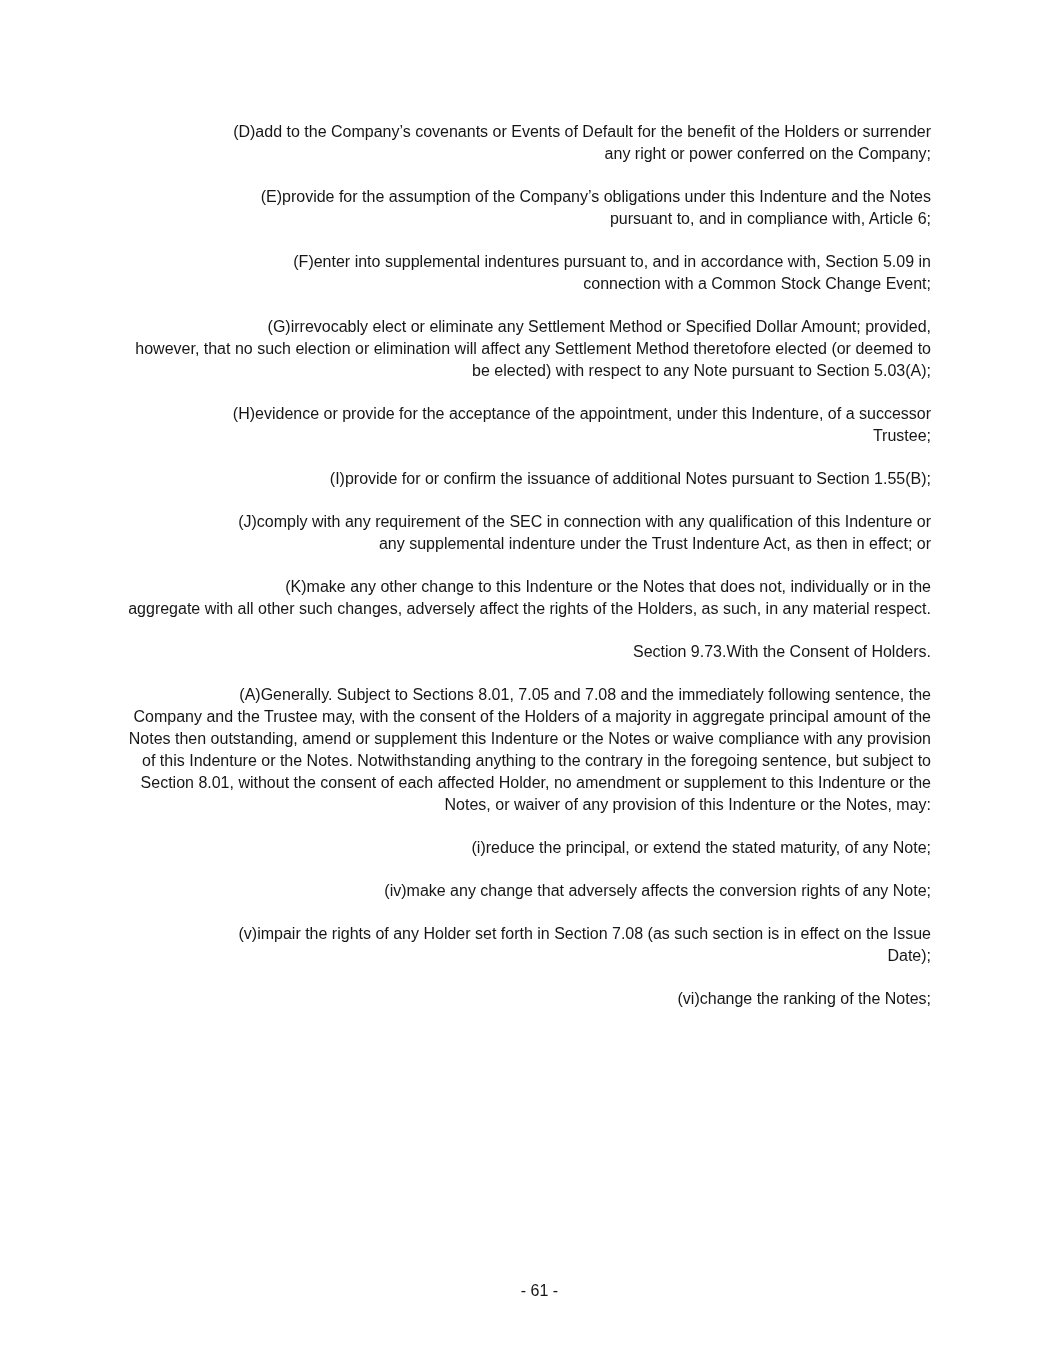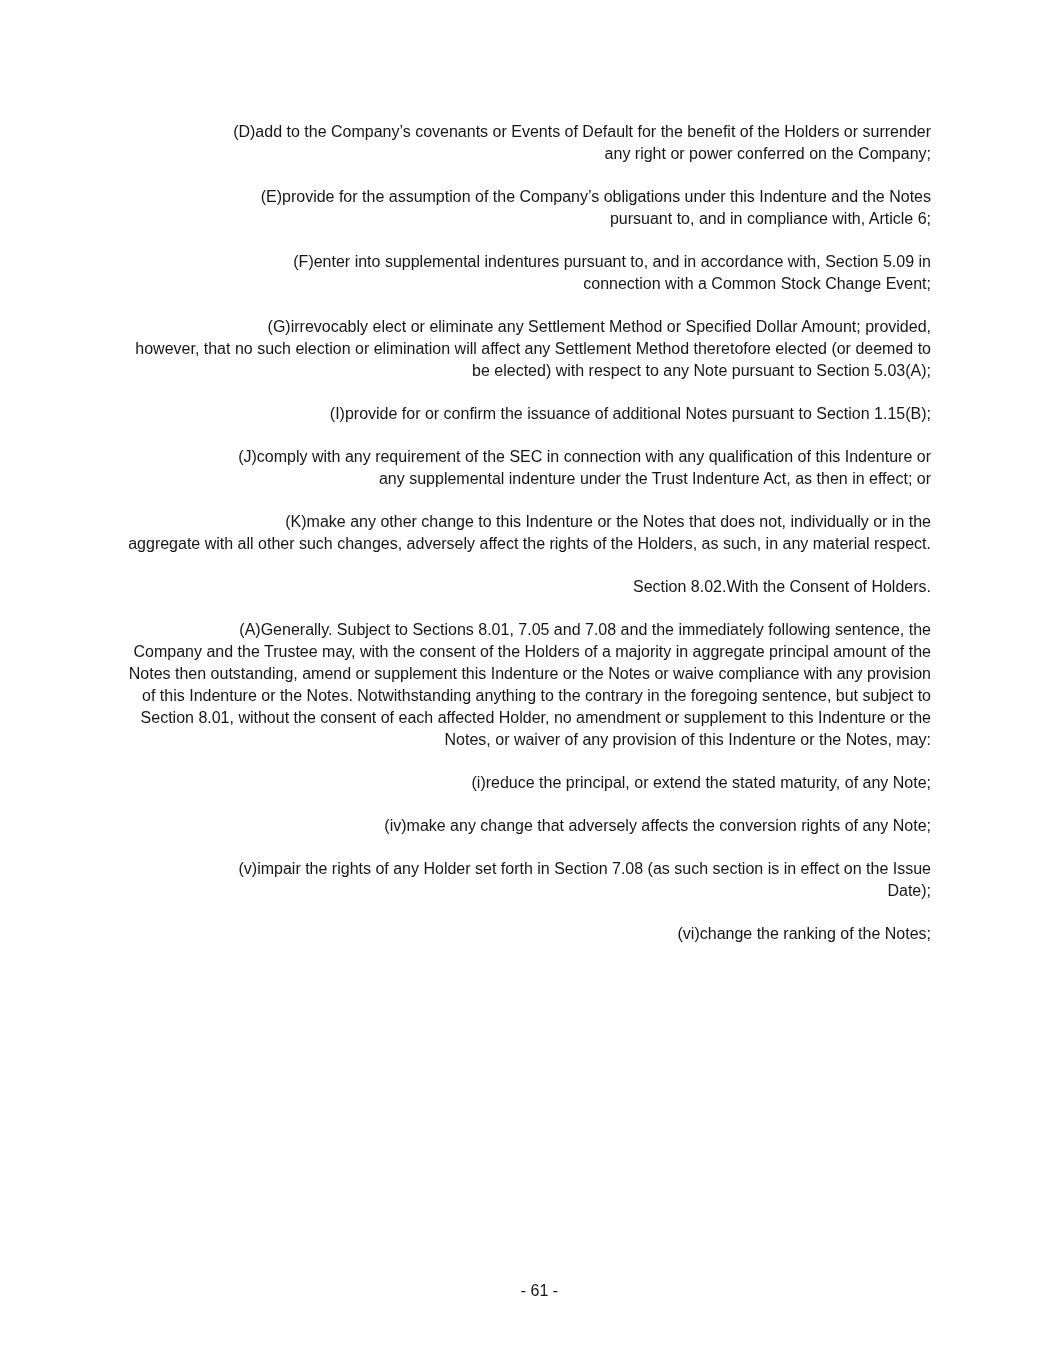--- a/index.html
+++ b/index.html
@@ -69,28 +69,29 @@
   <div class="doc">
 
     <p class="lettered"><span class="label">(D)</span><span>add to the Company’s covenants or Events of Default for the benefit of the Holders or surrender any right or power conferred on the Company;</span></p>
 
     <p class="lettered"><span class="label">(E)</span><span>provide for the assumption of the Company’s obligations under this Indenture and the Notes pursuant to, and in compliance with, Article 6;</span></p>
 
     <p class="lettered"><span class="label">(F)</span><span>enter into supplemental indentures pursuant to, and in accordance with, Section 5.09 in connection with a Common Stock Change Event;</span></p>
 
     <p class="lettered"><span class="label">(G)</span><span>irrevocably elect or eliminate any Settlement Method or Specified Dollar Amount; provided, however, that no such election or elimination will affect any Settlement Method theretofore elected (or deemed to be elected) with respect to any Note pursuant to Section 5.03(A);</span></p>
 
+    <p class="lettered"><span class="label">(H)</span><span>evidence or provide for the acceptance of the appointment, under this Indenture, of a successor Trustee;</span></p>
 
-    <p class="lettered"><span class="label">(I)</span><span>provide for or confirm the issuance of additional Notes pursuant to Section 1.15(B);</span></p>
+    <p class="lettered"><span class="label">(I)</span><span>provide for or confirm the issuance of additional Notes pursuant to Section 1.55(B);</span></p>
 
     <p class="lettered"><span class="label">(J)</span><span>comply with any requirement of the SEC in connection with any qualification of this Indenture or any supplemental indenture under the Trust Indenture Act, as then in effect; or</span></p>
 
     <p class="lettered"><span class="label">(K)</span><span>make any other change to this Indenture or the Notes that does not, individually or in the aggregate with all other such changes, adversely affect the rights of the Holders, as such, in any material respect.</span></p>
 
-    <p class="heading"><span class="secnum">Section 8.02.</span><span>With the Consent of Holders.</span></p>
+    <p class="heading"><span class="secnum">Section 9.73.</span><span>With the Consent of Holders.</span></p>
 
     <p class="lettered"><span class="label">(A)</span><span>Generally. Subject to Sections 8.01, 7.05 and 7.08 and the immediately following sentence, the Company and the Trustee may, with the consent of the Holders of a majority in aggregate principal amount of the Notes then outstanding, amend or supplement this Indenture or the Notes or waive compliance with any provision of this Indenture or the Notes. Notwithstanding anything to the contrary in the foregoing sentence, but subject to Section 8.01, without the consent of each affected Holder, no amendment or supplement to this Indenture or the Notes, or waiver of any provision of this Indenture or the Notes, may:</span></p>
 
     <p class="roman"><span class="label">(i)</span><span>reduce the principal, or extend the stated maturity, of any Note;</span></p>
 
 
 
     <p class="roman"><span class="label">(iv)</span><span>make any change that adversely affects the conversion rights of any Note;</span></p>
 
     <p class="roman"><span class="label">(v)</span><span>impair the rights of any Holder set forth in Section 7.08 (as such section is in effect on the Issue Date);</span></p>

